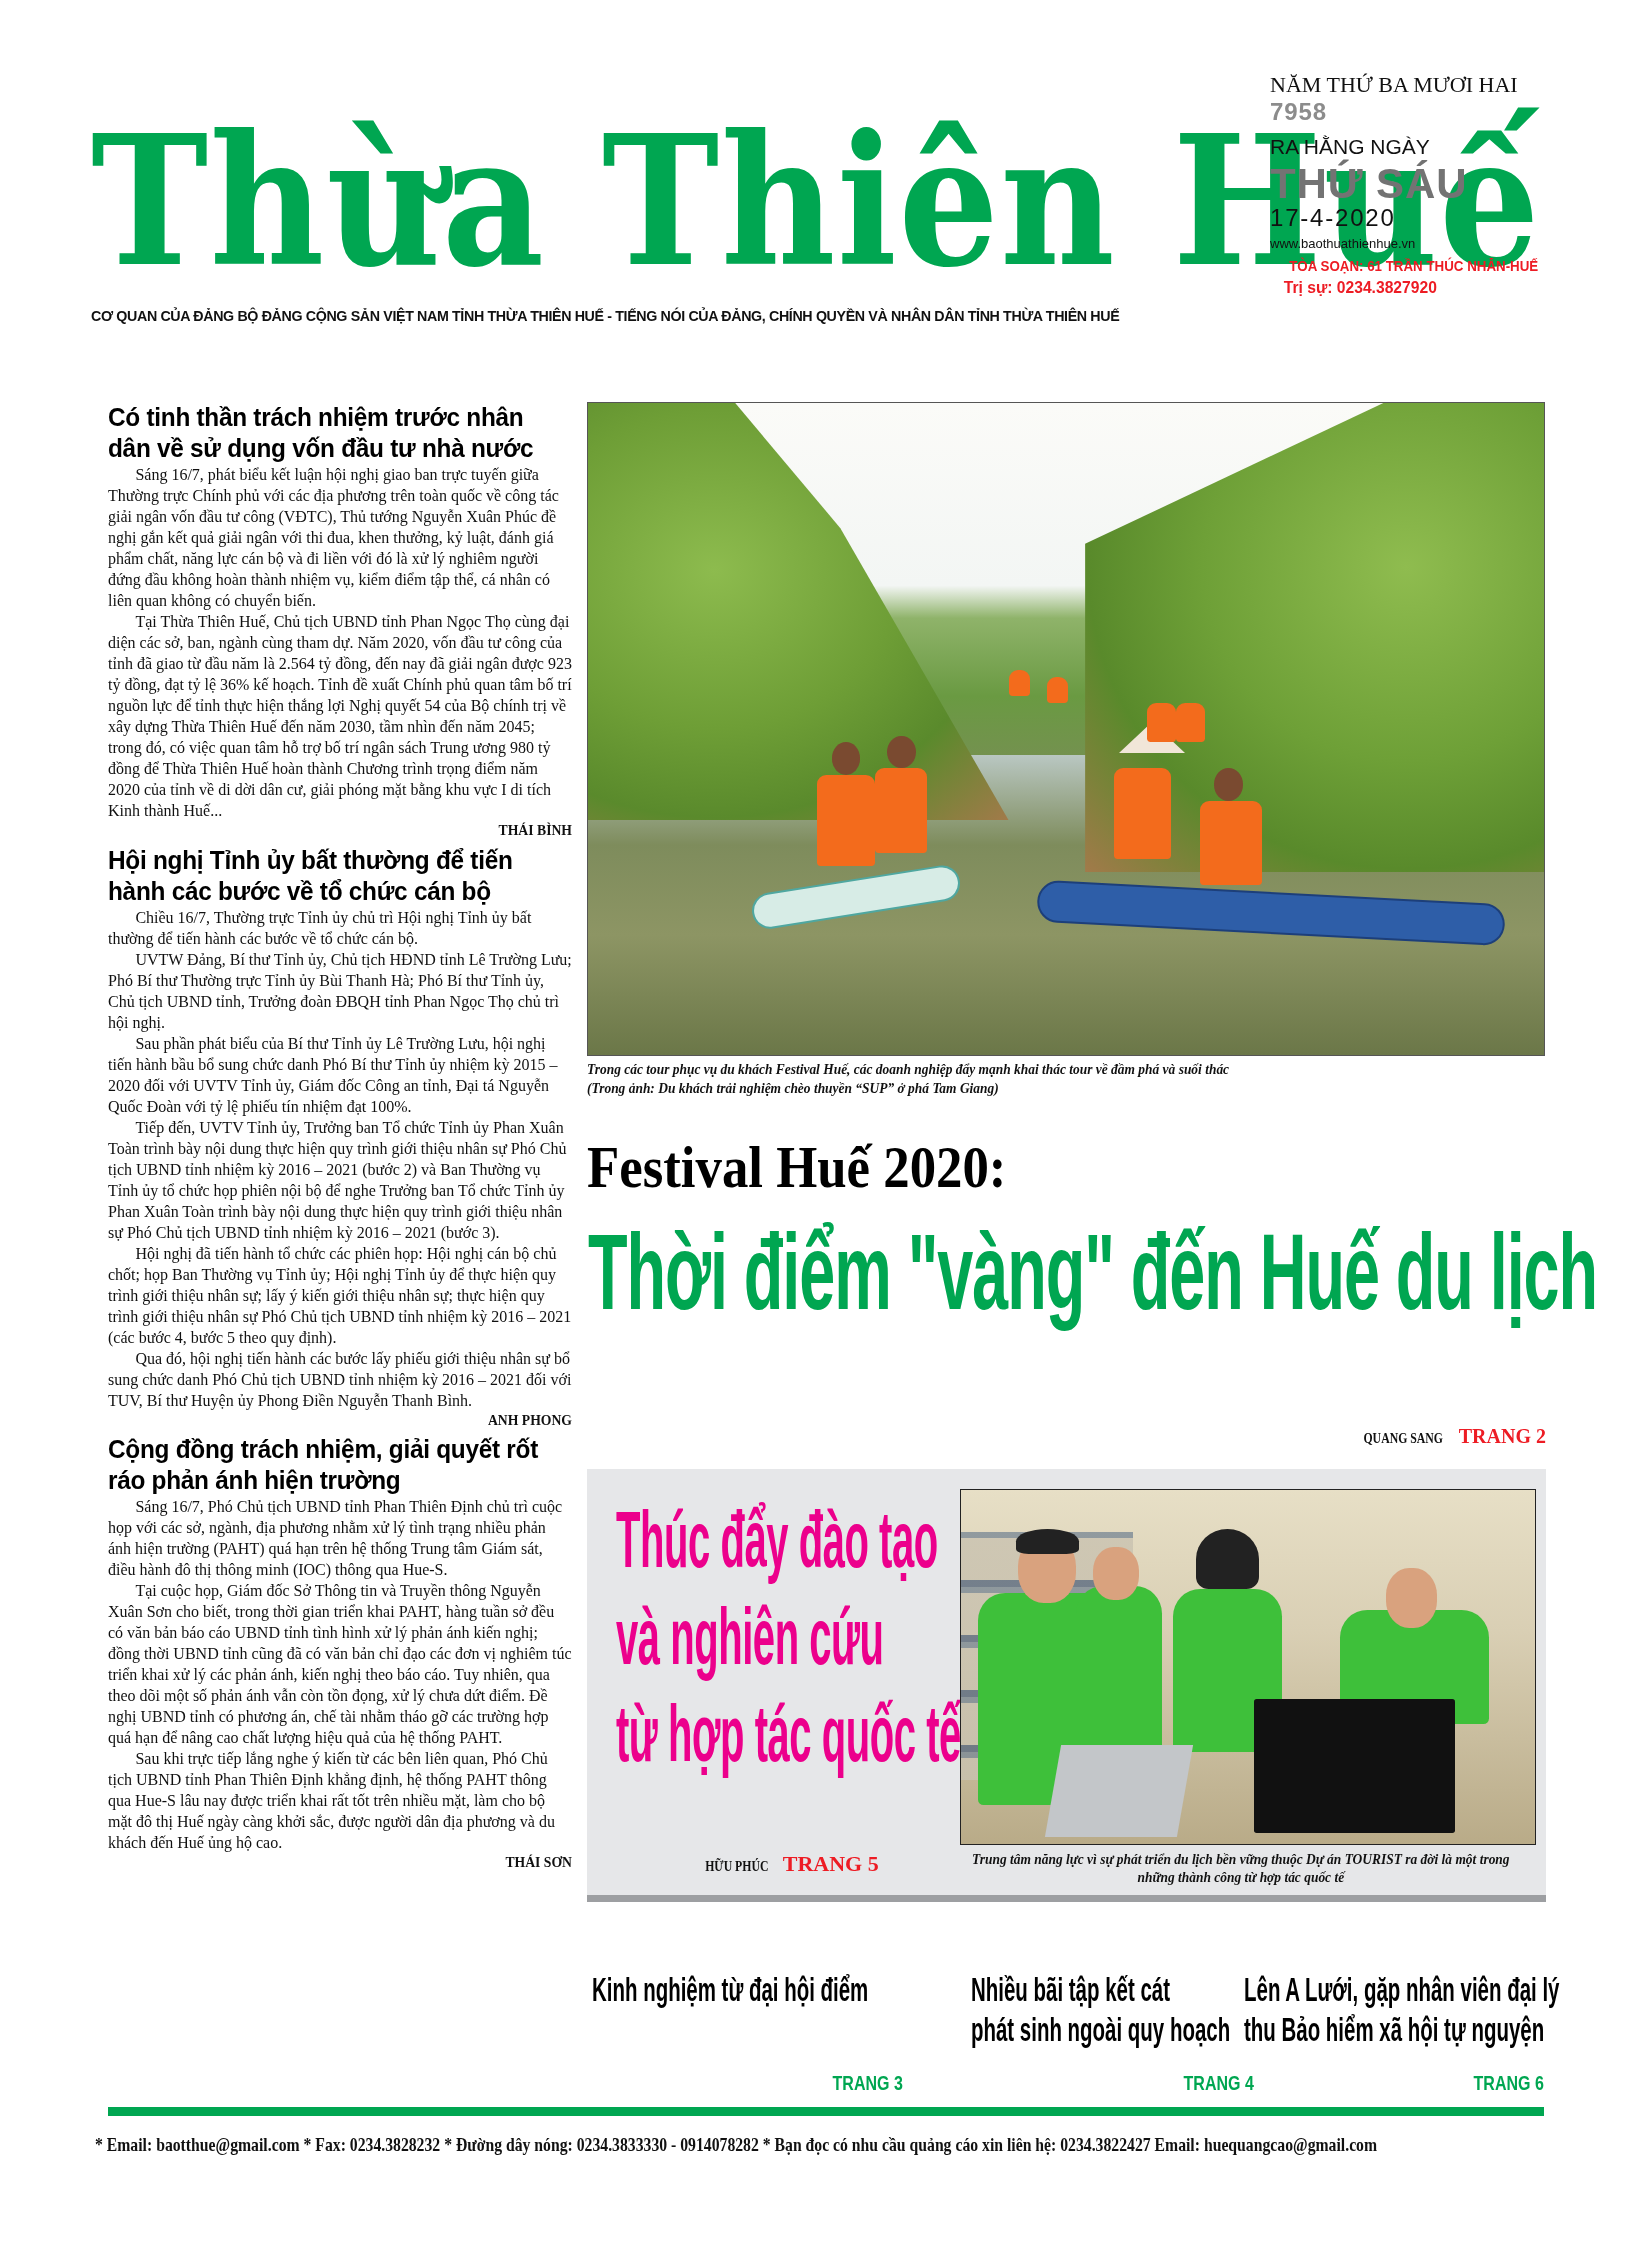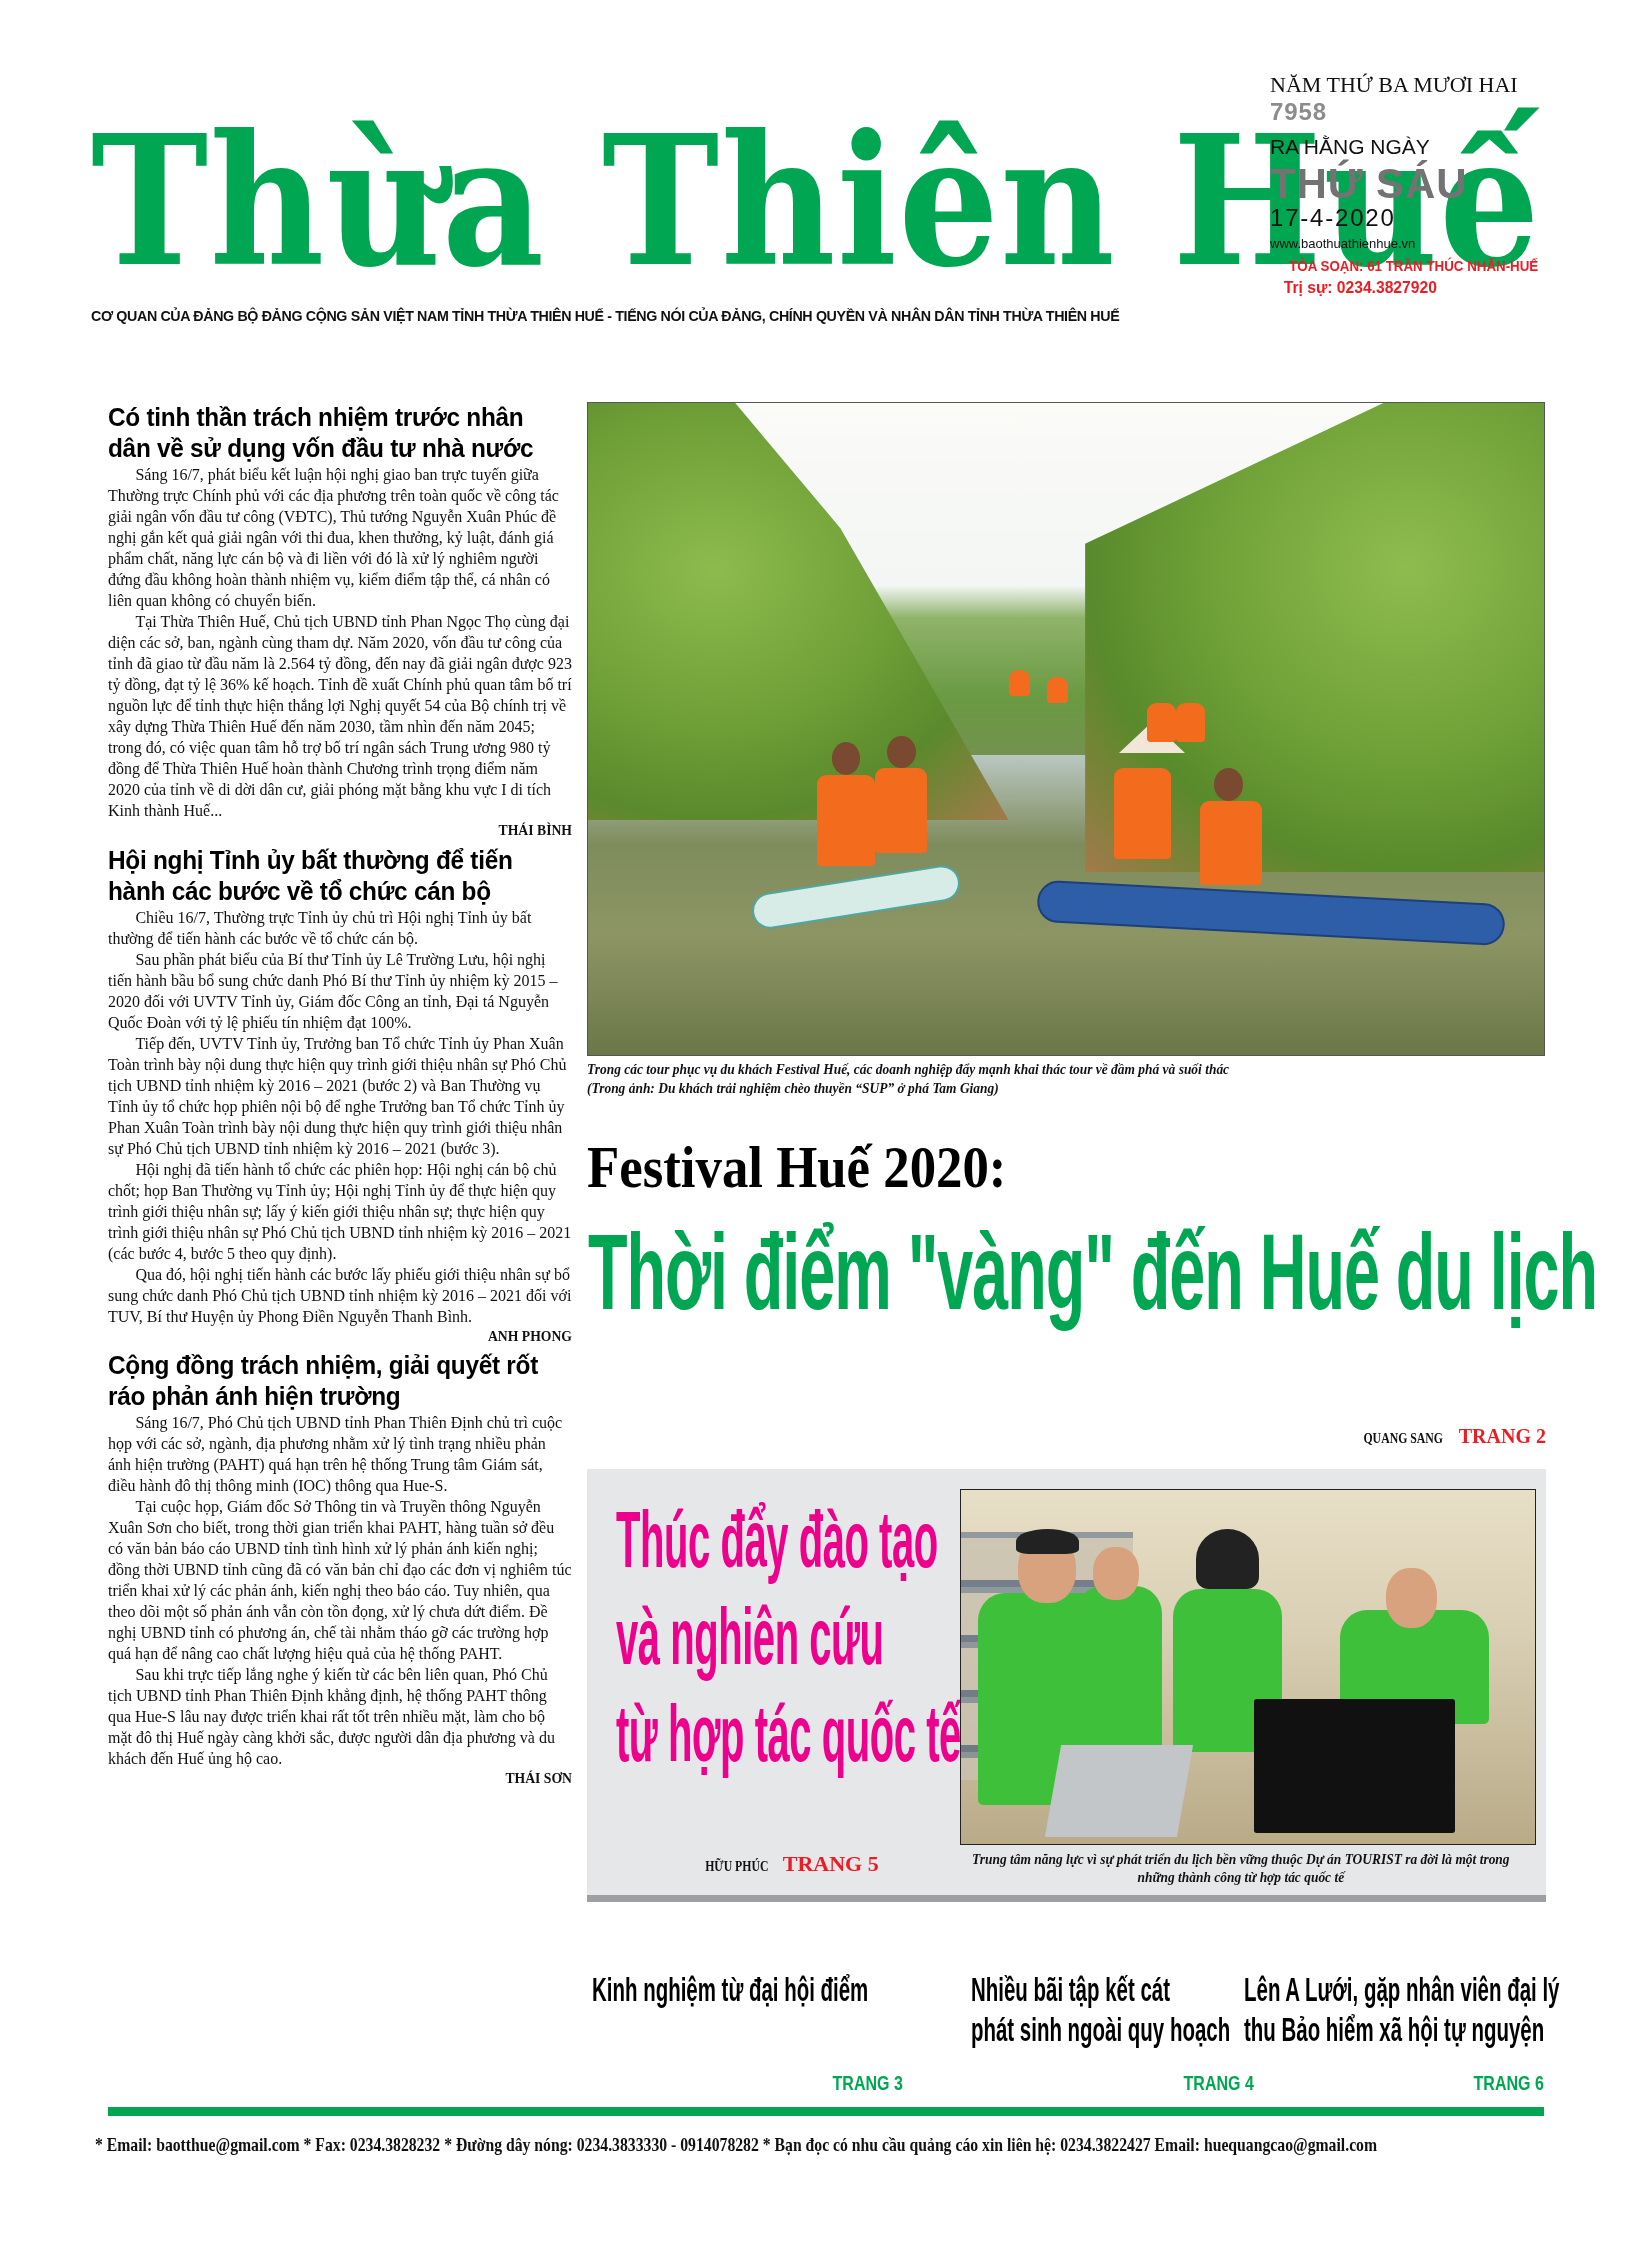--- a/index.html
+++ b/index.html
@@ -165,20 +165,21 @@
       <p>Sáng 16/7, phát biểu kết luận hội nghị giao ban trực tuyến giữa Thường trực Chính phủ với các địa phương trên toàn quốc về công tác giải ngân vốn đầu tư công (VĐTC), Thủ tướng Nguyễn Xuân Phúc đề nghị gắn kết quả giải ngân với thi đua, khen thưởng, kỷ luật, đánh giá phẩm chất, năng lực cán bộ và đi liền với đó là xử lý nghiêm người đứng đầu không hoàn thành nhiệm vụ, kiểm điểm tập thể, cá nhân có liên quan không có chuyển biến.</p>
       <p>Tại Thừa Thiên Huế, Chủ tịch UBND tỉnh Phan Ngọc Thọ cùng đại diện các sở, ban, ngành cùng tham dự. Năm 2020, vốn đầu tư công của tỉnh đã giao từ đầu năm là 2.564 tỷ đồng, đến nay đã giải ngân được 923 tỷ đồng, đạt tỷ lệ 36% kế hoạch. Tỉnh đề xuất Chính phủ quan tâm bố trí nguồn lực để tỉnh thực hiện thắng lợi Nghị quyết 54 của Bộ chính trị về xây dựng Thừa Thiên Huế đến năm 2030, tầm nhìn đến năm 2045; trong đó, có việc quan tâm hỗ trợ bố trí ngân sách Trung ương 980 tỷ đồng để Thừa Thiên Huế hoàn thành Chương trình trọng điểm năm 2020 của tỉnh về di dời dân cư, giải phóng mặt bằng khu vực I di tích Kinh thành Huế...</p>
     </div>
     <div class="byline">THÁI BÌNH</div>
   </div>
 
   <div class="article">
     <div class="article-headline">Hội nghị Tỉnh ủy bất thường để tiến hành các bước về tổ chức cán bộ</div>
     <div class="article-body">
       <p>Chiều 16/7, Thường trực Tỉnh ủy chủ trì Hội nghị Tỉnh ủy bất thường để tiến hành các bước về tổ chức cán bộ.</p>
+      <p>UVTW Đảng, Bí thư Tỉnh ủy, Chủ tịch HĐND tỉnh Lê Trường Lưu; Phó Bí thư Thường trực Tỉnh ủy Bùi Thanh Hà; Phó Bí thư Tỉnh ủy, Chủ tịch UBND tỉnh, Trưởng đoàn ĐBQH tỉnh Phan Ngọc Thọ chủ trì hội nghị.</p>
       <p>Sau phần phát biểu của Bí thư Tỉnh ủy Lê Trường Lưu, hội nghị tiến hành bầu bổ sung chức danh Phó Bí thư Tỉnh ủy nhiệm kỳ 2015 – 2020 đối với UVTV Tỉnh ủy, Giám đốc Công an tỉnh, Đại tá Nguyễn Quốc Đoàn với tỷ lệ phiếu tín nhiệm đạt 100%.</p>
       <p>Tiếp đến, UVTV Tỉnh ủy, Trưởng ban Tổ chức Tỉnh ủy Phan Xuân Toàn trình bày nội dung thực hiện quy trình giới thiệu nhân sự Phó Chủ tịch UBND tỉnh nhiệm kỳ 2016 – 2021 (bước 2) và Ban Thường vụ Tỉnh ủy tổ chức họp phiên nội bộ để nghe Trưởng ban Tổ chức Tỉnh ủy Phan Xuân Toàn trình bày nội dung thực hiện quy trình giới thiệu nhân sự Phó Chủ tịch UBND tỉnh nhiệm kỳ 2016 – 2021 (bước 3).</p>
       <p>Hội nghị đã tiến hành tổ chức các phiên họp: Hội nghị cán bộ chủ chốt; họp Ban Thường vụ Tỉnh ủy; Hội nghị Tỉnh ủy để thực hiện quy trình giới thiệu nhân sự; lấy ý kiến giới thiệu nhân sự; thực hiện quy trình giới thiệu nhân sự Phó Chủ tịch UBND tỉnh nhiệm kỳ 2016 – 2021 (các bước 4, bước 5 theo quy định).</p>
       <p>Qua đó, hội nghị tiến hành các bước lấy phiếu giới thiệu nhân sự bổ sung chức danh Phó Chủ tịch UBND tỉnh nhiệm kỳ 2016 – 2021 đối với TUV, Bí thư Huyện ủy Phong Điền Nguyễn Thanh Bình.</p>
     </div>
     <div class="byline">ANH PHONG</div>
   </div>
 
   <div class="article">
     <div class="article-headline">Cộng đồng trách nhiệm, giải quyết rốt ráo phản ánh hiện trường</div>

